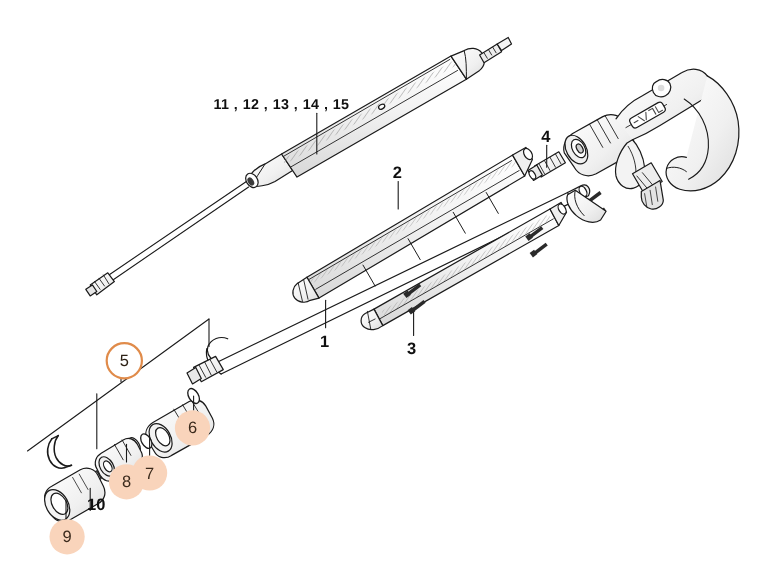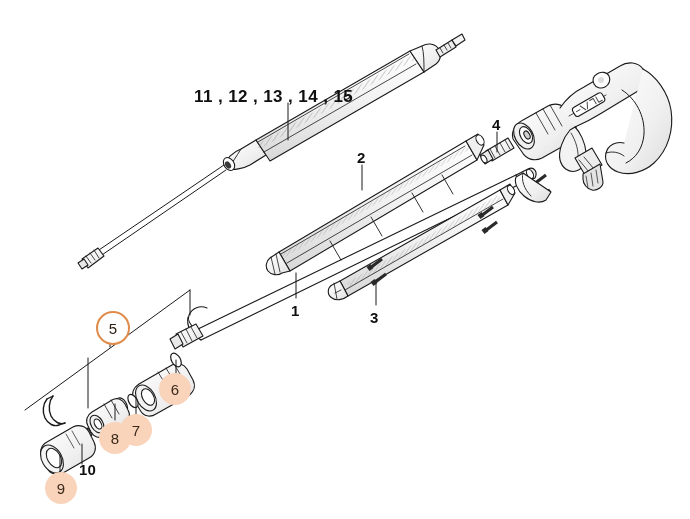--- a/index.html
+++ b/index.html
@@ -27,21 +27,21 @@
   .lbl {
     position: absolute;
     font-family: "Liberation Sans", sans-serif;
     font-weight: bold;
     color: #101010;
     white-space: nowrap;
     line-height: 1;
     user-select: none;
   }
   .lbl-plain { font-size: 15px; letter-spacing: 0.2px; }
-  .lbl-group { font-size: 17px; letter-spacing: 0.4px; }
+  .lbl-group { font-size: 13px; letter-spacing: 0.4px; }
   .marker {
     position: absolute;
     border-radius: 50%;
     display: flex;
     align-items: center;
     justify-content: center;
     font-family: "Liberation Sans", sans-serif;
     font-size: 15px;
     color: #3b2a1c;
     user-select: none;
@@ -305,21 +305,21 @@
   <div class="lbl lbl-group" style="left:194px; top:88px;">11 , 12 , 13 , 14 , 15</div>
 
   <div class="lbl lbl-plain" style="left:291px; top:303px;">1</div>
 
   <div class="lbl lbl-plain" style="left:357px; top:150px;">2</div>
 
   <div class="lbl lbl-plain" style="left:370px; top:310px;">3</div>
 
   <div class="lbl lbl-plain" style="left:492px; top:117px;">4</div>
 
-  <div class="lbl lbl-plain" style="left:79px; top:462px;">10</div>
+  <div class="lbl lbl-plain" style="left:79px; top:452px;">10</div>
 
   <div class="marker outlined" style="left:96px; top:311px; width:30px; height:30px;">5</div>
 
   <div class="marker filled" style="left:159px; top:373px; width:32px; height:32px;">6</div>
 
   <div class="marker filled" style="left:120px; top:414px; width:32px; height:32px;">7</div>
 
   <div class="marker filled" style="left:99px; top:422px; width:32px; height:32px;">8</div>
 
   <div class="marker filled" style="left:45px; top:472px; width:32px; height:32px;">9</div>

